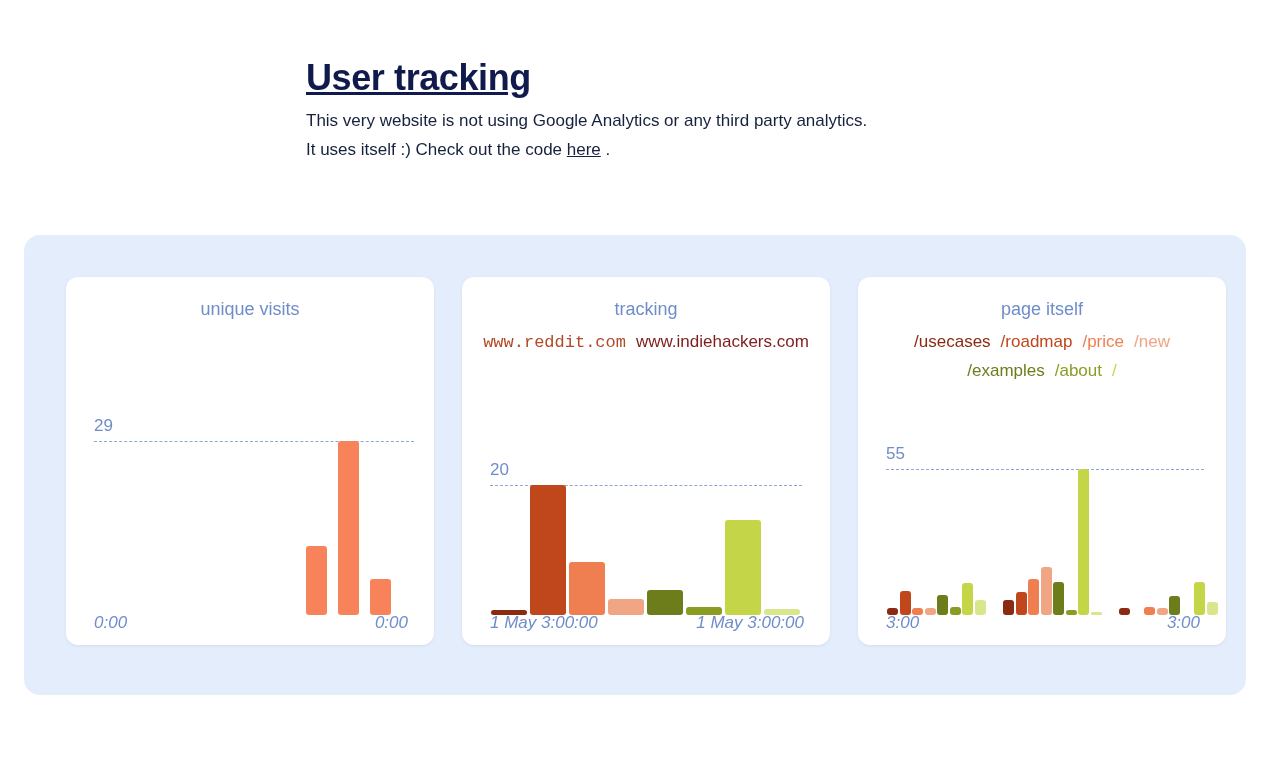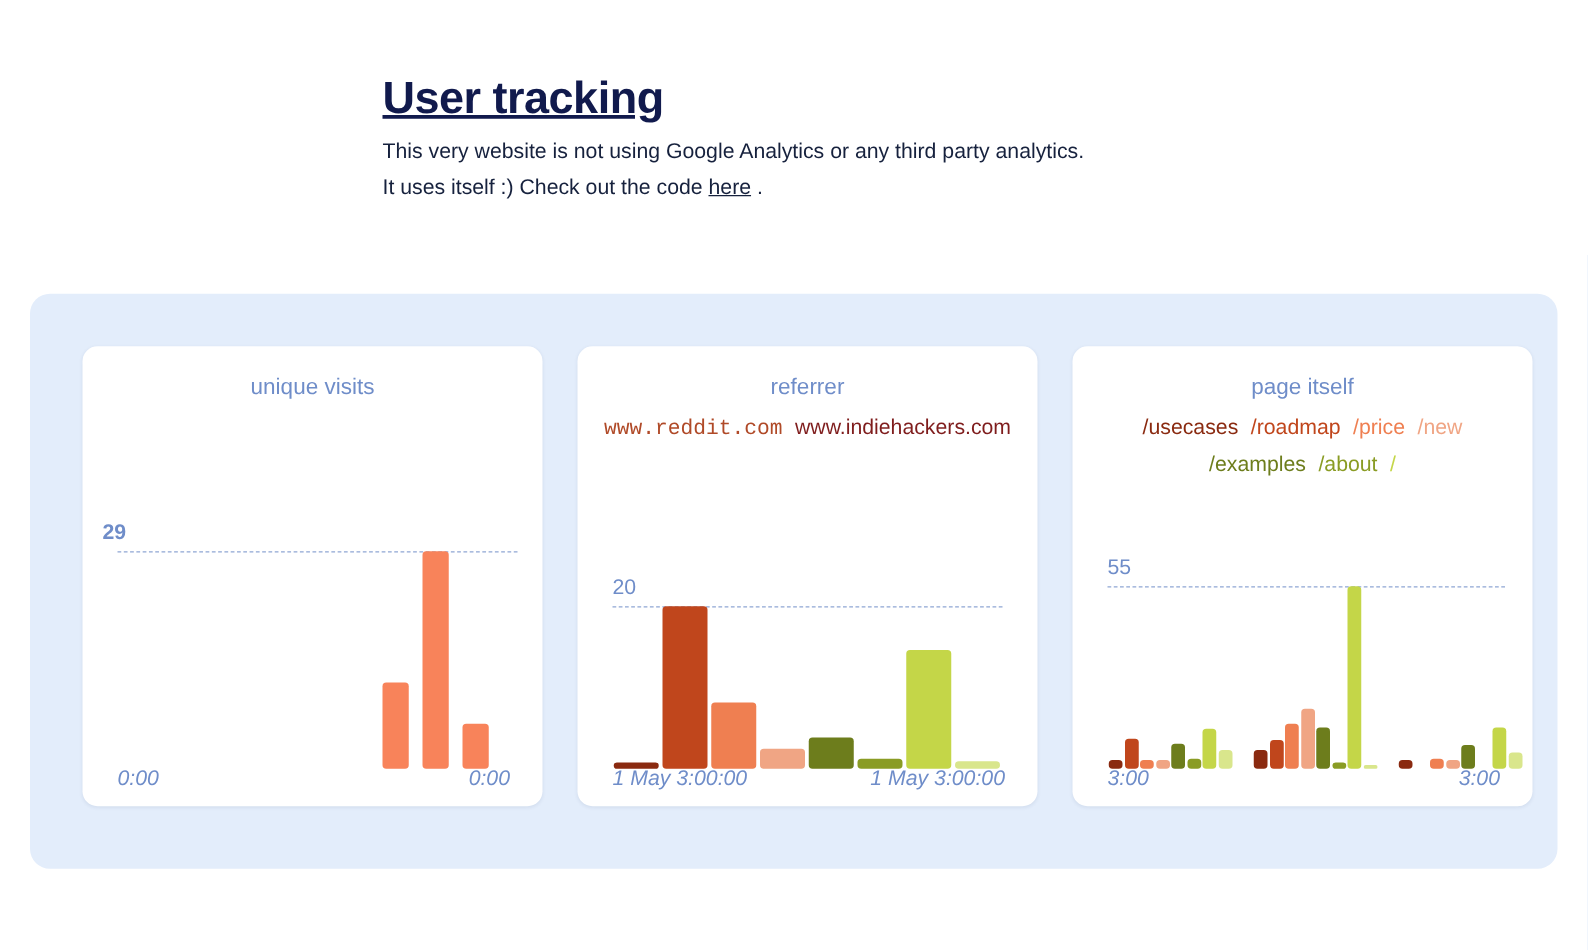--- a/index.html
+++ b/index.html
@@ -154,36 +154,36 @@
     <div><span>It uses itself :) Check out the code </span><a class="lnk">here</a><span> .</span></div>
   </div>
 </div>
 
 <div class="panel">
   <div class="cards">
 
     <div class="card">
       <div class="card-title">unique visits</div>
       <div class="plot">
-        <div class="ymax-label" style="left:16px; top:22px;font-weight:bold;">29</div>
+        <div class="ymax-label" style="left:28px; top:22px;">29</div>
         <div class="ymax-line" style="left:28px; right:20px; top:46px;"></div>
         <div class="bars" id="bars0">
             <div class="bar" style="left: 240px; width: 21px; height: 69px; bottom: 30px; background: rgb(248, 131, 90);"></div>
             <div class="bar" style="left: 272px; width: 21px; height: 174px; bottom: 30px; background: rgb(248, 131, 90);"></div>
             <div class="bar" style="left: 304px; width: 21px; height: 36px; bottom: 30px; background: rgb(248, 131, 90);"></div>
           </div>
         <div class="xaxis">
           <span class="xtick left">0:00</span>
           <span class="xtick right">0:00</span>
         </div>
       </div>
     </div>
 
     <div class="card">
-      <div class="card-title">referrer</div>
+      <div class="card-title">tracking</div>
       <div class="legend" id="legend1"><span class="lg" style="color: rgb(176, 74, 40); font-family: Liberation Mono, monospace;">www.reddit.com</span><span class="lg" style="color: #7f1d1d;">www.indiehackers.com</span></div>
       <div class="plot" style="height:190px;">
         <div class="ymax-label" style="left:28px; top:6px;">20</div>
         <div class="ymax-line" style="left:28px; right:28px; top:30px;"></div>
         <div class="bars" id="bars1">
             <div class="bar" style="left: 29px; width: 36px; height: 4.55px; bottom: 30px; background: rgb(138, 42, 16);"></div>
             <div class="bar" style="left: 68px; width: 36px; height: 130px; bottom: 30px; background: rgb(192, 70, 28);"></div>
             <div class="bar" style="left: 107px; width: 36px; height: 52.65px; bottom: 30px; background: rgb(239, 127, 81);"></div>
             <div class="bar" style="left: 146px; width: 36px; height: 15.6px; bottom: 30px; background: rgb(240, 165, 132);"></div>
             <div class="bar" style="left: 185px; width: 36px; height: 24.7px; bottom: 30px; background: rgb(109, 125, 28);"></div>

